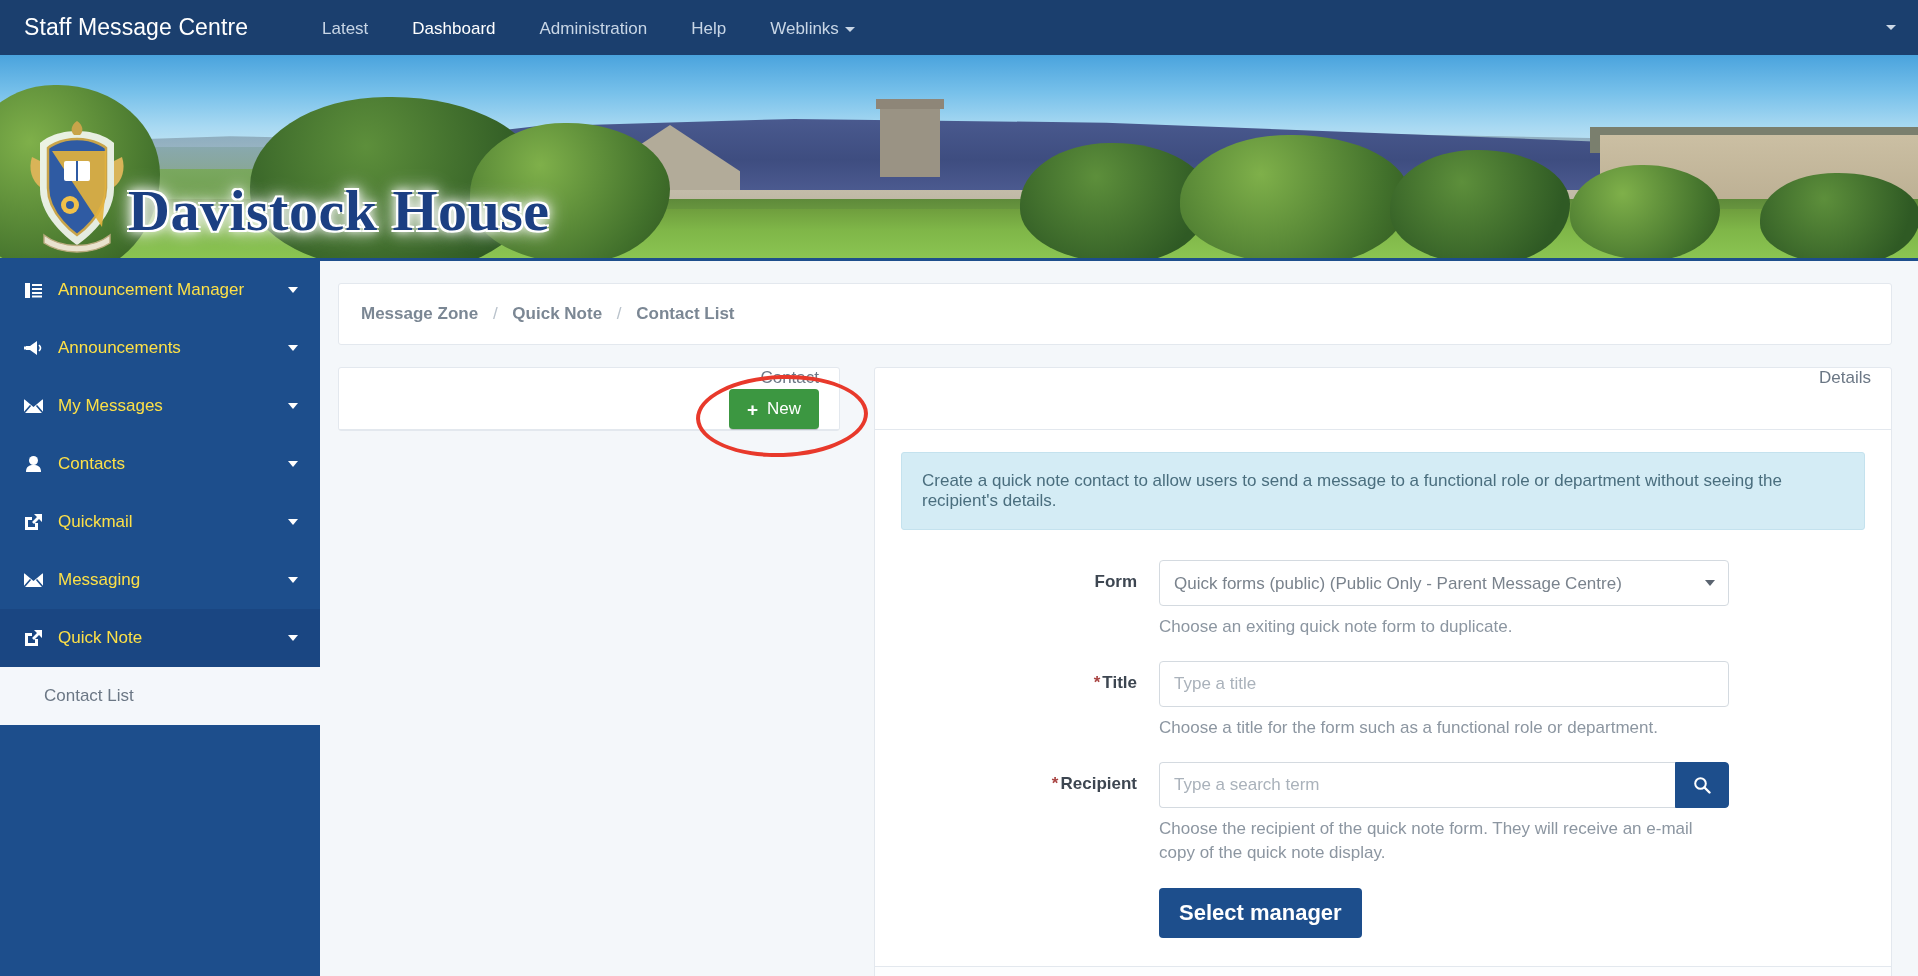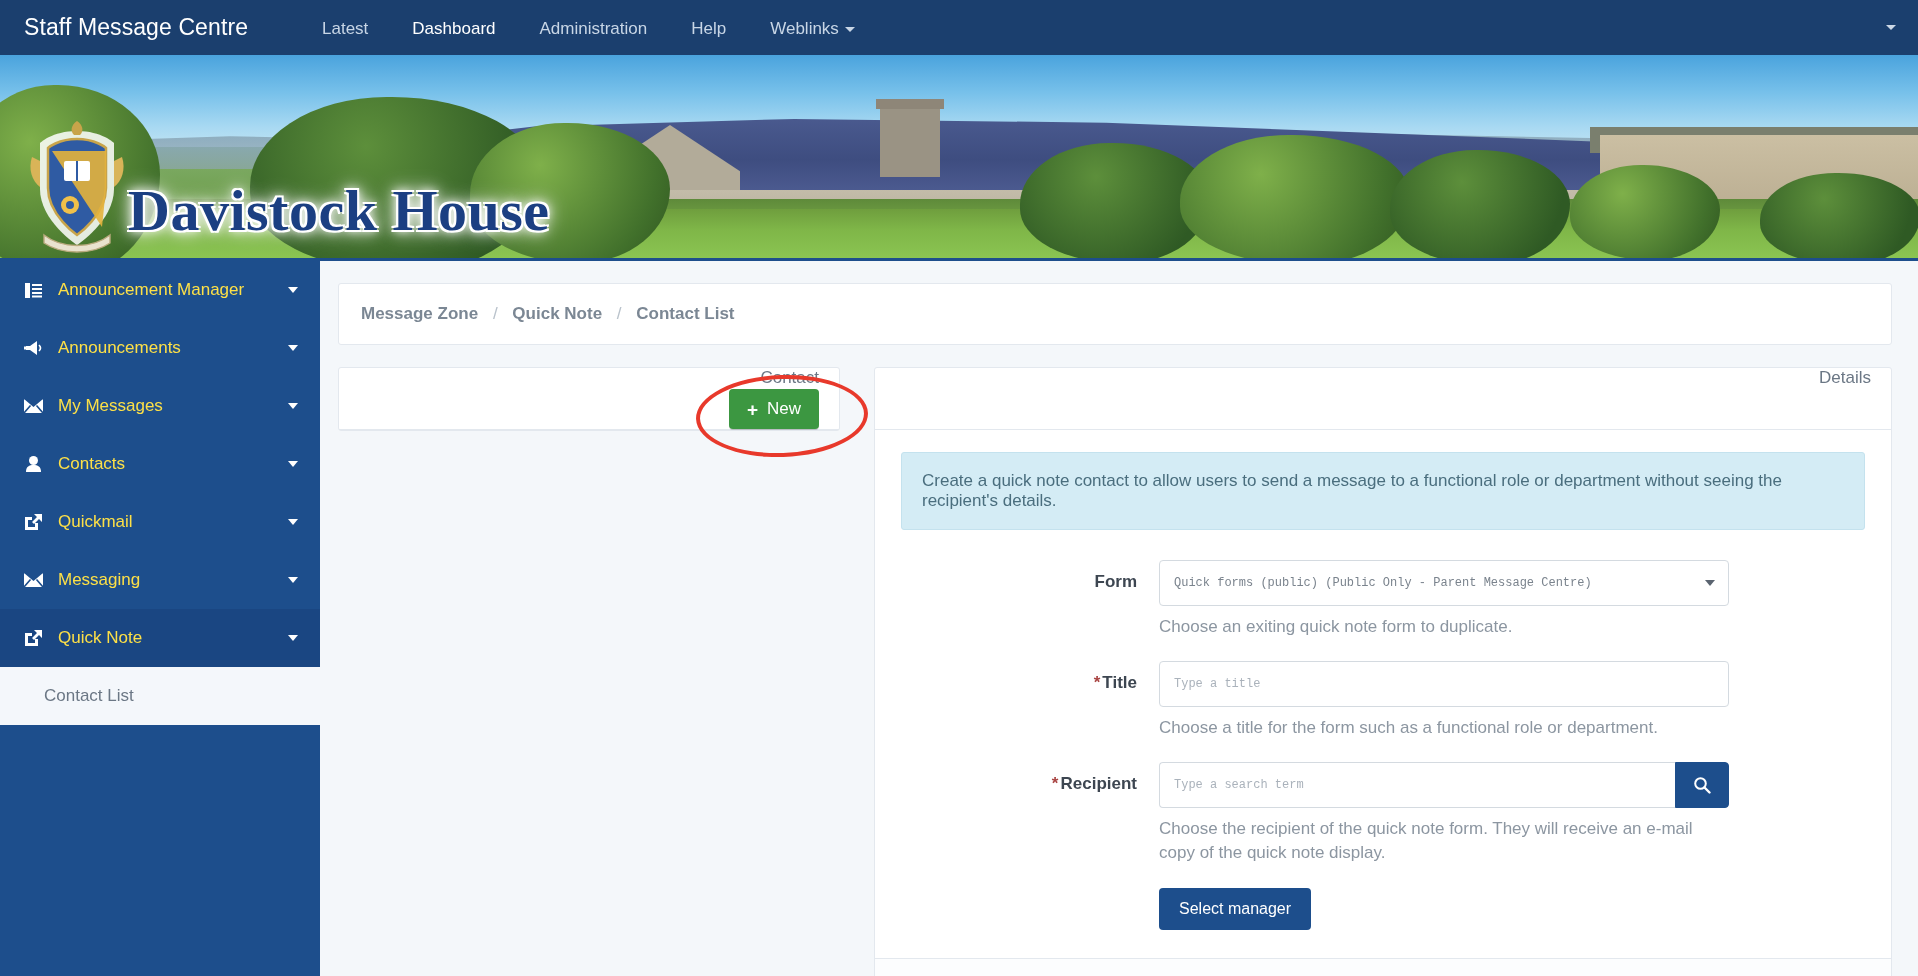--- a/index.html
+++ b/index.html
@@ -284,24 +284,24 @@
     white-space:nowrap;
   }
   .req { color:#a94442; font-weight:bold; margin-right:2px; }
   .form-field { flex:1 1 auto; max-width: 570px; }
   .input, .select {
     width:100%;
     height: 46px;
     border:1px solid #d4dae0;
     border-radius:4px;
     padding: 0 14px;
-    font-size:12px;
+    font-size:17px;
     color:#5a6470;
     background:#fff;
-    font-family:Liberation Mono, monospace;
+    font-family:Liberation Sans, sans-serif;
     outline:none;
   }
   .input::placeholder { color:#aab2bb; }
   .select-wrap { position:relative; }
   .select {
     appearance:none; -webkit-appearance:none;
     padding-right: 36px;
     color:#7a838d;
   }
   .select-caret {
@@ -328,22 +328,23 @@
     background:#1d4e8c;
     border:1px solid #1d4e8c;
     border-top-right-radius:4px; border-bottom-right-radius:4px;
     display:flex;align-items:center;justify-content:center;
     cursor:pointer;
     color:#fff;
   }
   .btn-navy {
     background:#1d4e8c;
     color:#fff;
-    font-size:16px;
+    font-size:22px;
     padding: 12px 20px;
+    font-weight: bold;
   }
   .panel-foot {
     border-top:1px solid #e3e8ee;
     padding: 16px 22px;
     display:flex; justify-content:flex-end;
     background:#fcfdfe;
   }
 </style>
 </head>
 <body>

